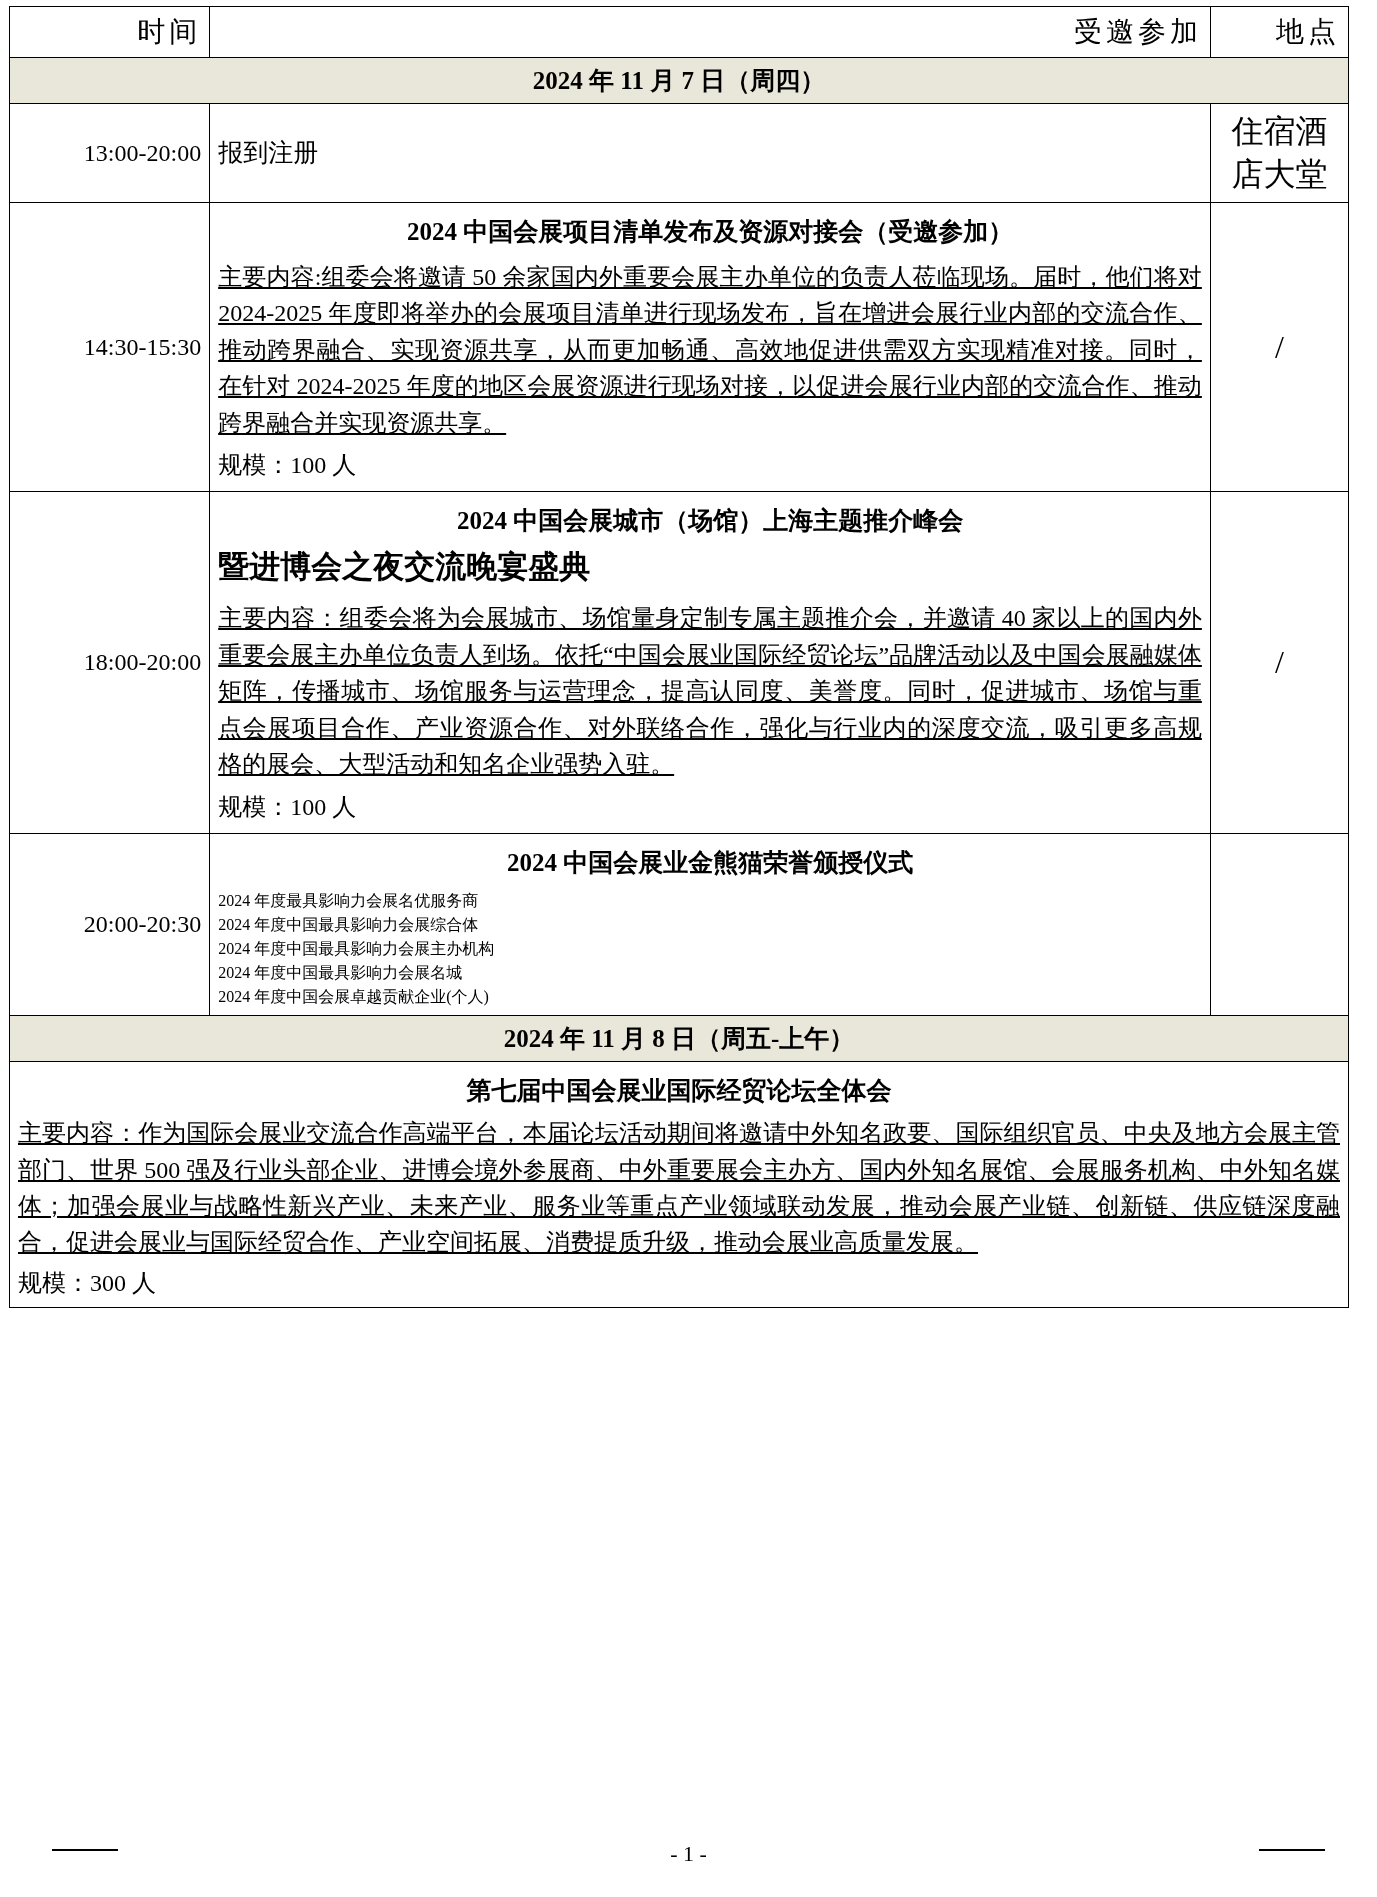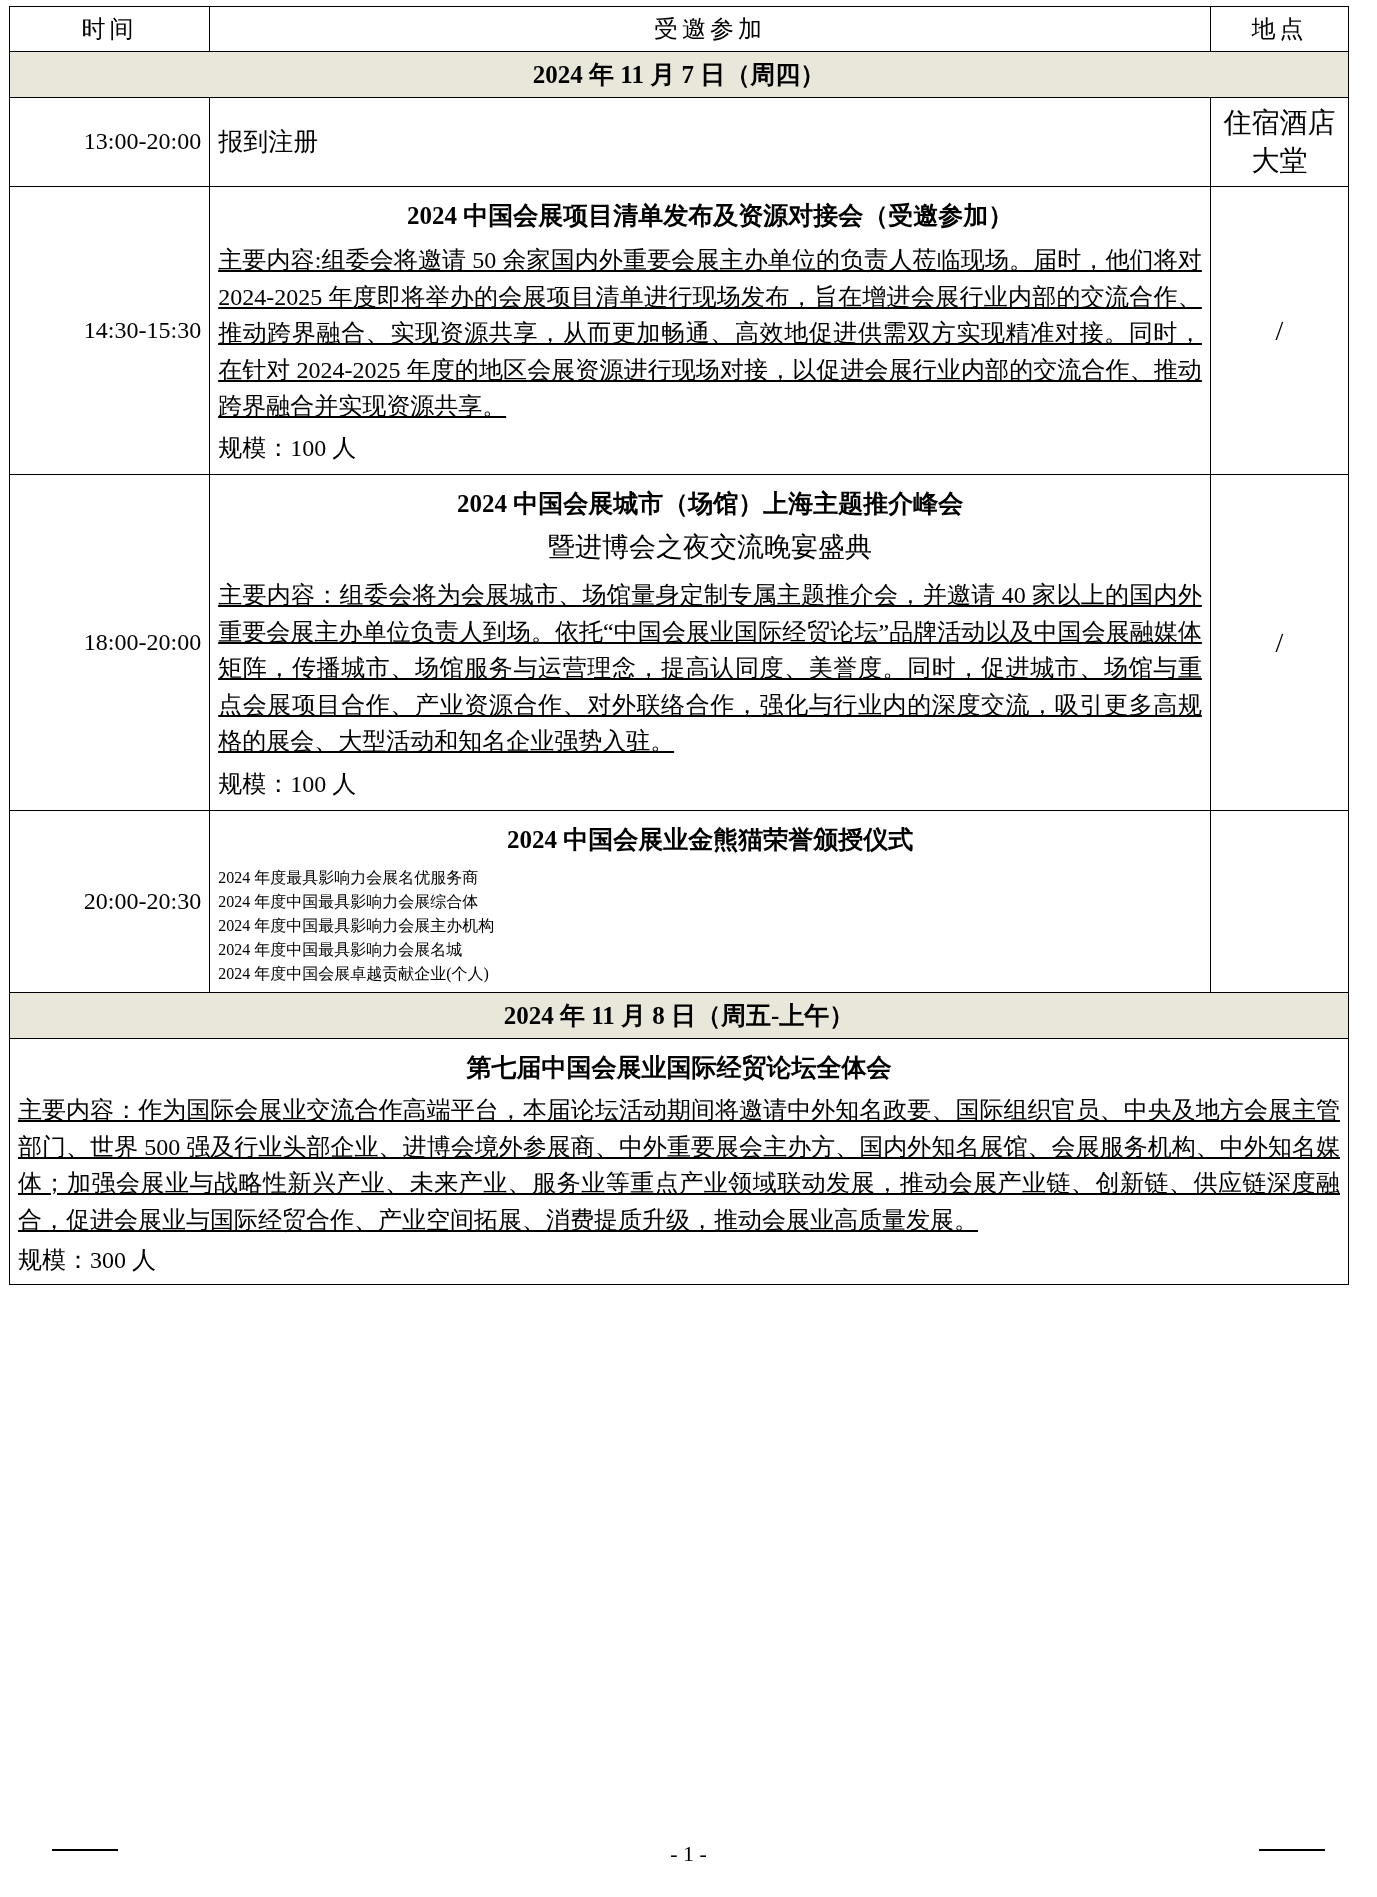--- a/index.html
+++ b/index.html
@@ -32,57 +32,57 @@
   table.schedule td {
     border: 1px solid #000000;
     vertical-align: middle;
     padding: 6px 8px;
   }
   .col-time { width: 200px; }
   .col-name { width: 1000px; }
   .col-place { width: 138px; }
 
   .hdr td {
-    text-align: center;
-    font-size: 24px;
+    text-align: right;
+    font-size: 28px;
     letter-spacing: 4px;
     padding: 14px 0 16px 0;
     font-family: Liberation Serif, serif;
   }
   .daybar td {
     background: #e9e6da;
     text-align: center;
     font-weight: bold;
     font-size: 25px;
     padding: 16px 0 18px 0;
   }
   .time-cell {
     text-align: right;
     font-size: 24px;
     white-space: nowrap;
   }
   .place-cell {
     text-align: center;
-    font-size: 28px;
+    font-size: 32px;
     line-height: 1.35;
   }
   .name-cell {
     font-size: 24px;
     line-height: 1.5;
   }
   .evt-title {
     text-align: center;
     font-weight: bold;
     font-size: 25px;
     margin: 4px 0 8px 0;
   }
   .evt-title2 {
-    text-align: center;
-    font-weight: normal;
-    font-size: 27px;
+    text-align: left;
+    font-weight: bold;
+    font-size: 31px;
     margin: -4px 0 10px 0;
   }
   .evt-body {
     text-align: justify;
     text-justify: inter-ideograph;
     font-size: 24px;
     line-height: 1.52;
     margin: 0 0 2px 0;
     text-decoration: underline;
   }

